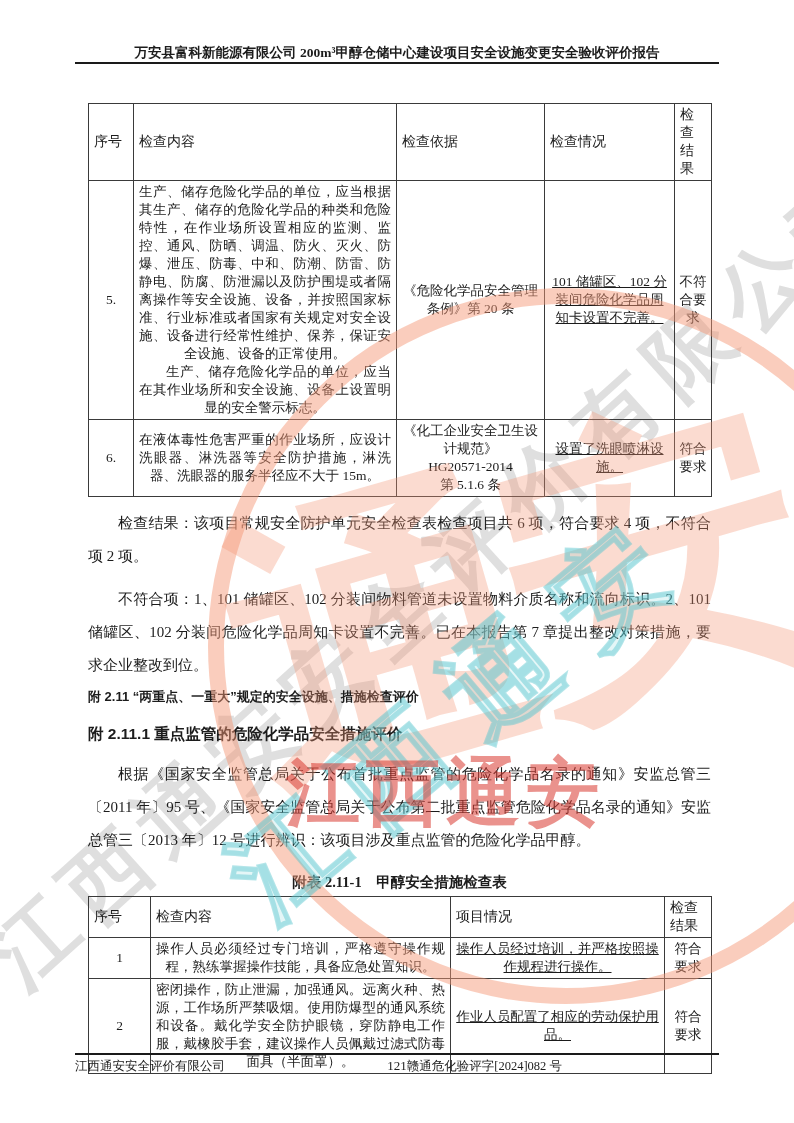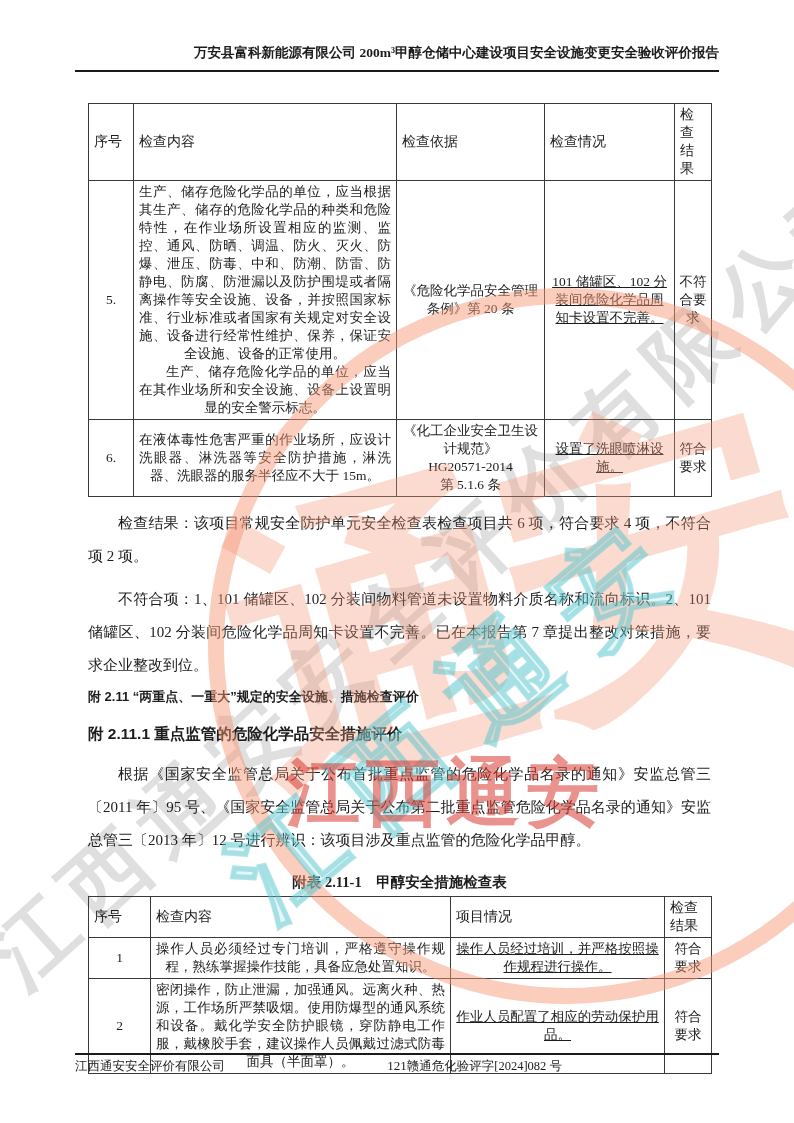--- a/index.html
+++ b/index.html
@@ -9,22 +9,22 @@
     font-family: "Liberation Serif", "DejaVu Serif", serif;
     color: #1c1c1c;
     position: relative;
     overflow: hidden;
   }
   .page { position:absolute; inset:0; }
 
   
   .doc-header {
     position:absolute; top:44px; left:75px; width:644px;
-    text-align:right; font-size:13.5px; font-weight:bold;
-    padding-bottom:8px; border-bottom:2px solid #1a1a1a;
+    text-align:center; font-size:13.5px; font-weight:bold;
+    border-bottom:2px solid #1a1a1a;
     z-index:2;
   }
 
   
   .content {
     position:absolute; top:103px; left:88px; width:623px; z-index:2;
   }
 
   table { border-collapse:collapse; width:623px; table-layout:fixed; }
   th, td { border:1px solid #3a3a3a; padding:2px 5px; font-size:13.5px; line-height:18px; vertical-align:middle; }

